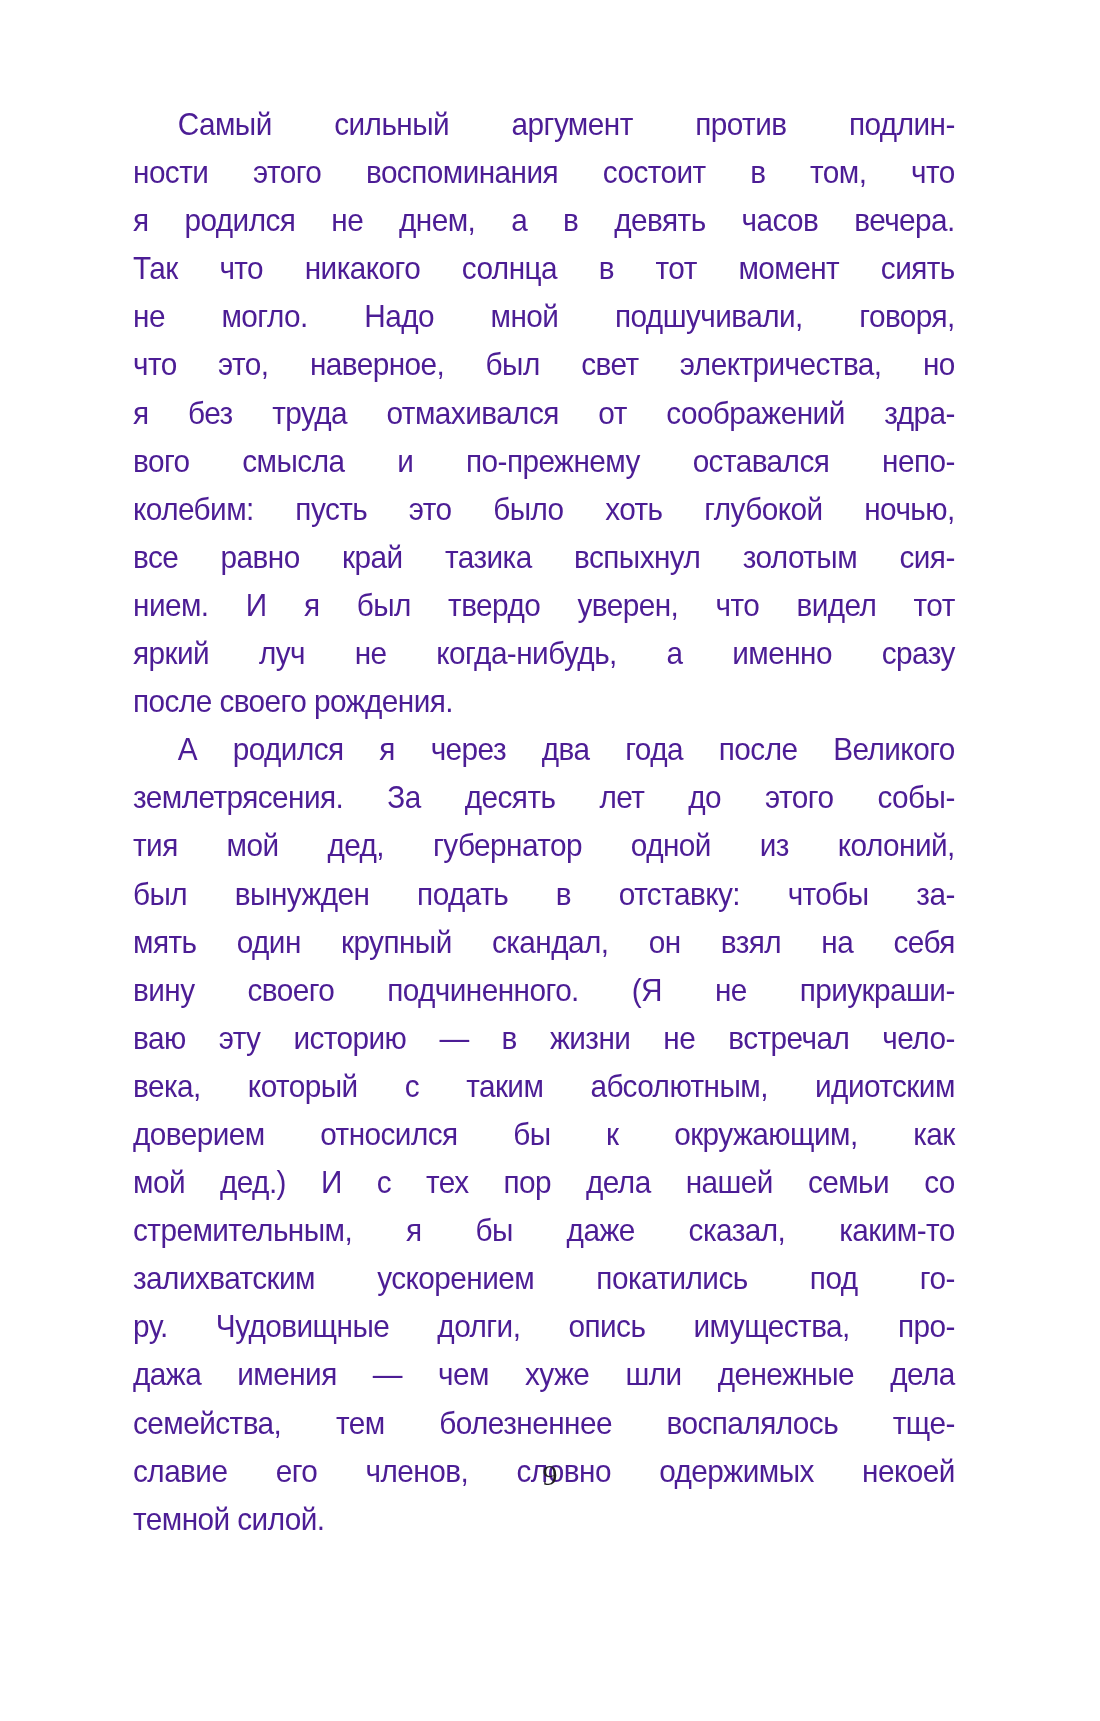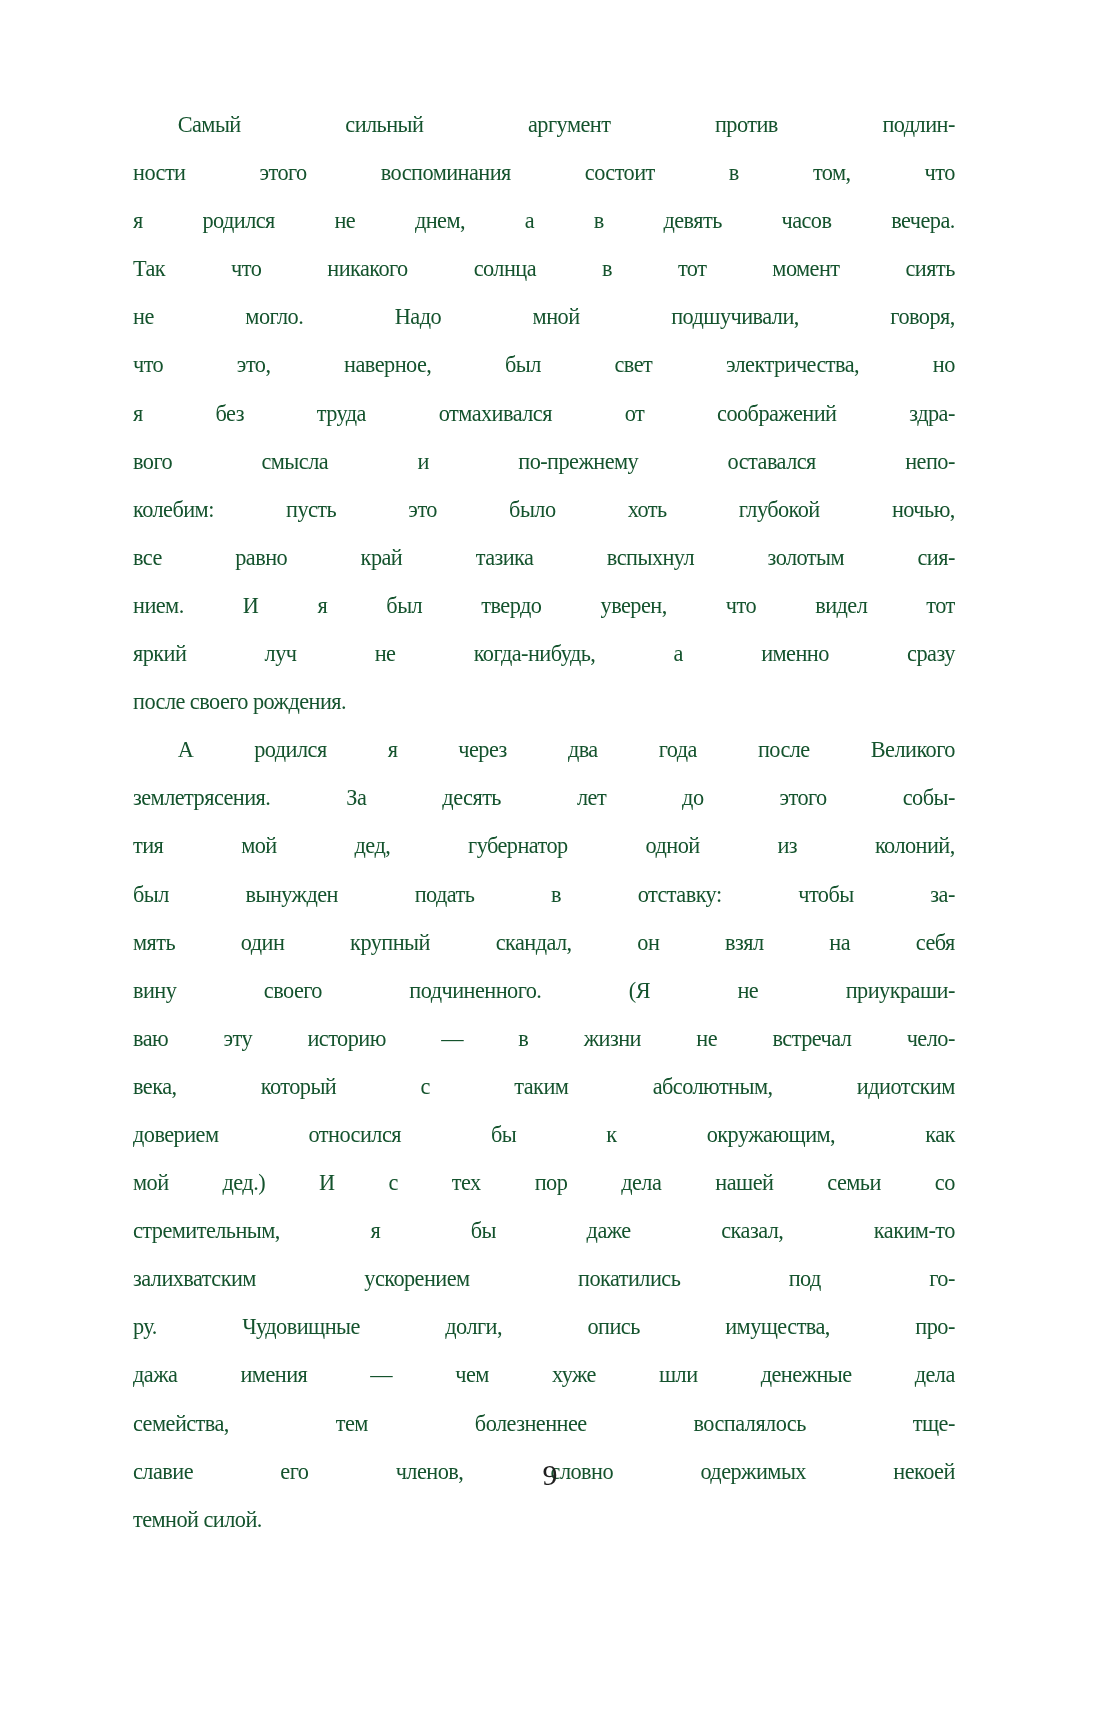--- a/index.html
+++ b/index.html
@@ -18,24 +18,24 @@
       left: 0; top: 0;
       width: 1100px;
       height: 1721px;
       background: #ffffff;
     }
     .text-block {
       position: absolute;
       left: 133px;
       top: 100px;
       width: 822px;
-      font-family: Liberation Serif, serif;
-      font-size: 24px;
+      font-family: Liberation Sans, sans-serif;
+      font-size: 32px;
       line-height: 48.1px;
-      color: #14532d;
+      color: #4c1d95;
       letter-spacing: -0.6px;
     }
     .line {
       display: block;
       white-space: nowrap;
       text-align: justify;
       text-align-last: justify;
       height: 48.1px;
       transform: scaleX(0.93);
       transform-origin: left center;

